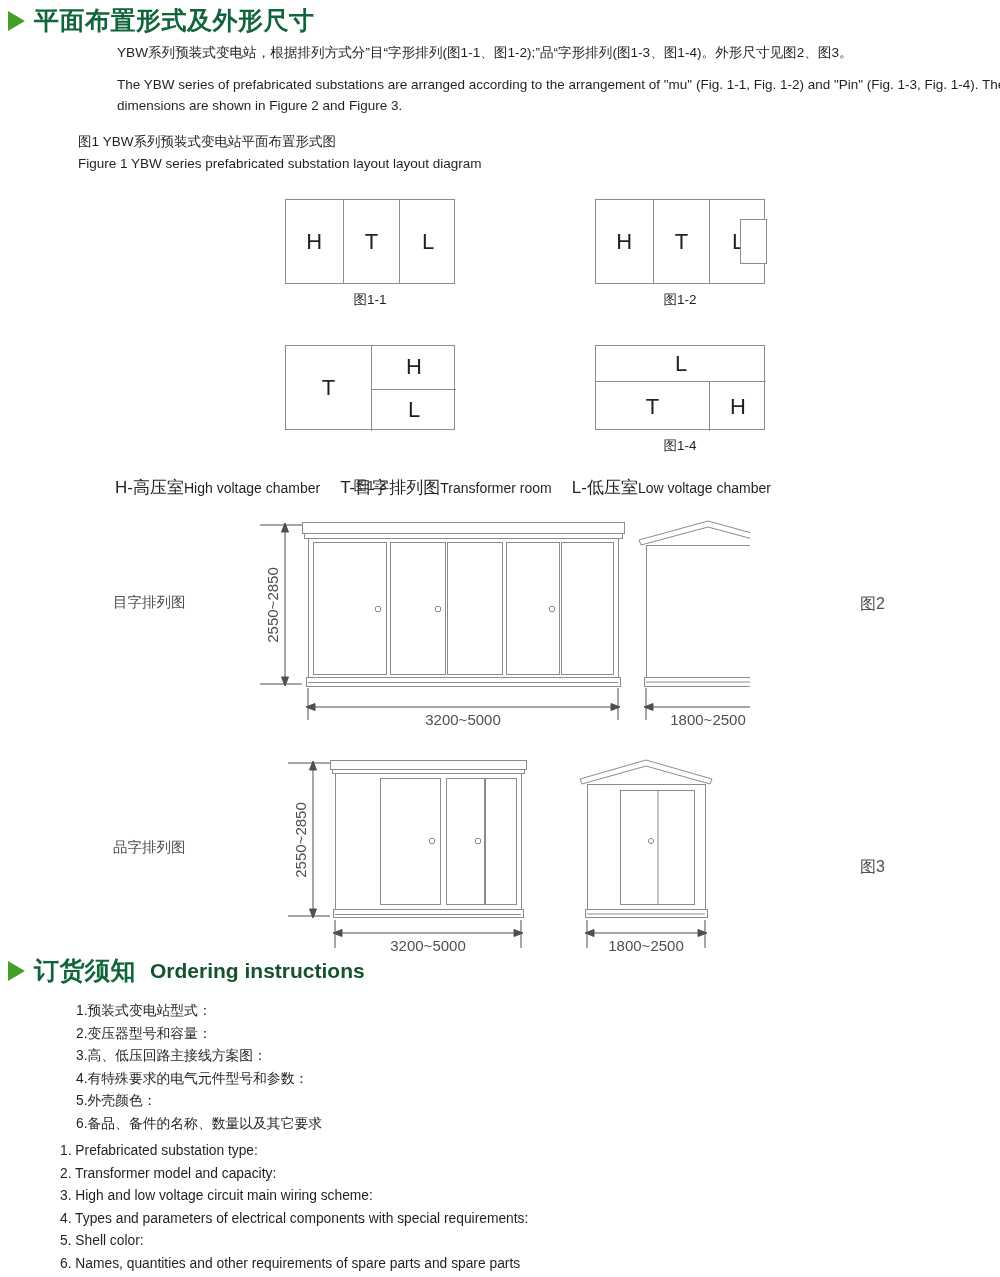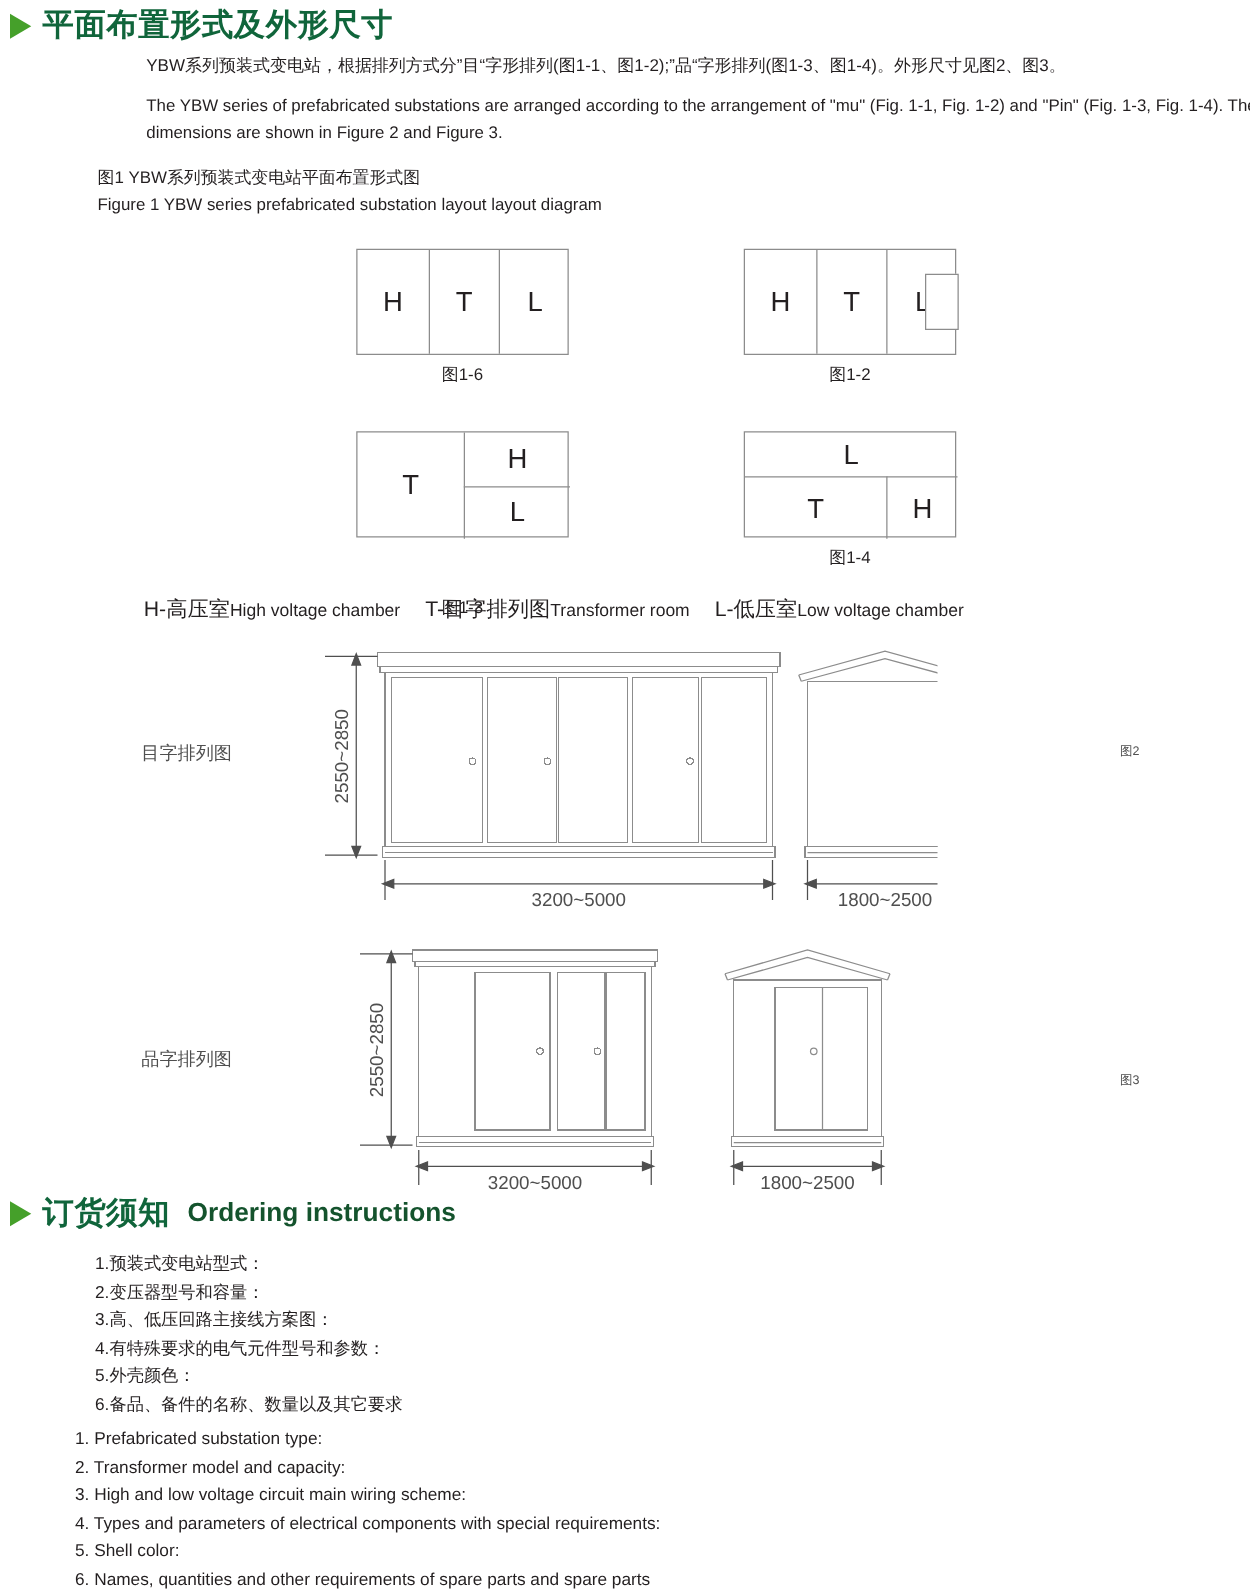--- a/index.html
+++ b/index.html
@@ -108,23 +108,22 @@
 
   
   .drawing { position: absolute; }
   .row-label {
     position: absolute;
     font-size: 14.5px;
     color: #4f4f4f;
   }
   .fig-tag {
     position: absolute;
-    font-size: 10px;
+    font-size: 16px;
     color: #4f4f4f;
-    margin-left: 36px;
   }
 
   
   .order-list { position: absolute; }
   .order-item {
     font-size: 13.8px;
     line-height: 22.5px;
     color: #231f20;
     white-space: nowrap;
   }
@@ -149,21 +148,21 @@
 
 <div class="cap" style="left:78px; top:131px;">图1  YBW系列预装式变电站平面布置形式图</div>
 <div class="cap" style="left:78px; top:153px;">Figure 1 YBW series prefabricated substation layout layout diagram</div>
 
 <div class="layoutfig" style="left:285px; top:199px; width:170px;">
   <div class="lf-box" style="width:170px; height:85px;">
     <div class="lf-cell" style="left:0; top:0; width:56.6px; height:100%;">H</div>
     <div class="lf-cell bl" style="left:56.6px; top:0; width:56.6px; height:100%;">T</div>
     <div class="lf-cell bl" style="left:113.2px; top:0; width:56.8px; height:100%;">L</div>
   </div>
-  <div class="lf-label" style="top:92px;">图1-6</div>
+  <div class="lf-label" style="top:92px;">图1-1</div>
 </div>
 
 <div class="layoutfig" style="left:595px; top:199px; width:170px;">
   <div class="lf-box" style="width:170px; height:85px;">
     <div class="lf-cell" style="left:0; top:0; width:56.6px; height:100%;">H</div>
     <div class="lf-cell bl" style="left:56.6px; top:0; width:56.6px; height:100%;">T</div>
     <div class="lf-cell bl" style="left:113.2px; top:0; width:56.8px; height:100%;">L</div>
   </div>
   <div class="lf-stub" style="left:145px; top:20px; width:27px; height:45px;"></div>
   <div class="lf-label" style="top:92px;">图1-2</div>

